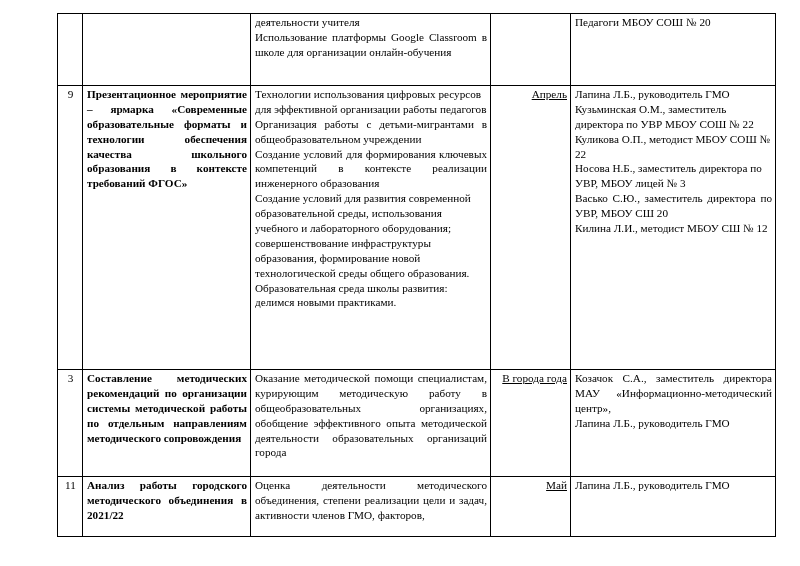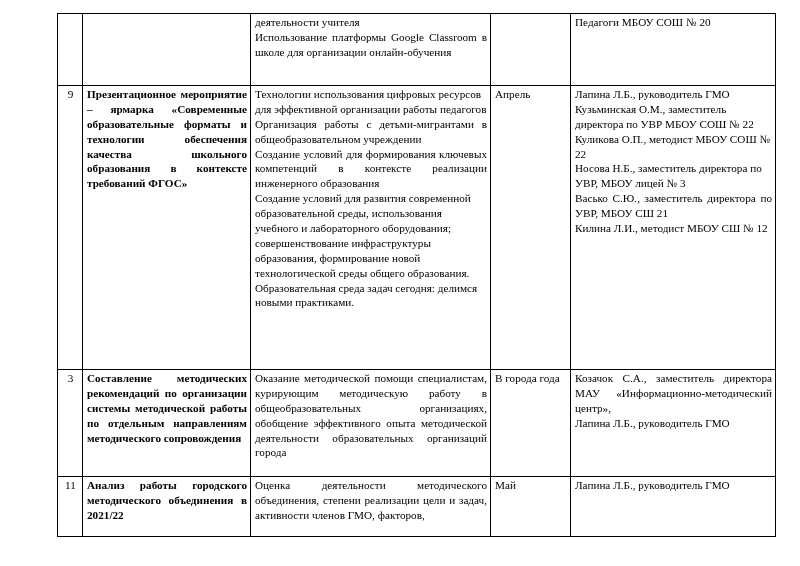--- a/index.html
+++ b/index.html
@@ -42,21 +42,21 @@
   
   col.c-num    { width: 25px; }
   col.c-theme  { width: 168px; }
   col.c-content{ width: 240px; }
   col.c-date   { width: 80px; }
   col.c-resp   { width: 205px; }
 
   td.num  { text-align: center; }
   td.theme { text-align: justify; text-align-last: left; font-weight: bold; }
   td.content { text-align: justify; text-align-last: left; }
-  td.date { text-align: left; }
+  td.date { text-align: right; text-decoration: underline; }
   td.resp { text-align: justify; text-align-last: left; margin-left: 47px; }
 
   td.theme p, td.content p, td.resp p, td.num p, td.date p {
     margin: 0;
     padding: 0;
   }
   
   p.nojust { text-align: left; }
   p.just { text-align: justify; text-align-last: left; }
 </style>
@@ -97,31 +97,31 @@
           <p>9</p>
         </td>
         <td class="theme">
           <p class="just">Презентационное мероприятие – ярмарка «Современные образовательные форматы и технологии обеспечения качества школьного образования в контексте требований ФГОС»</p>
         </td>
         <td class="content">
           <p class="nojust">Технологии использования цифровых ресурсов для эффективной организации работы педагогов</p>
           <p class="just">Организация работы с детьми-мигрантами в общеобразовательном учреждении</p>
           <p class="just">Создание условий для формирования ключевых компетенций в контексте реализации инженерного образования</p>
           <p class="nojust">Создание условий для развития современной образовательной среды, использования учебного и лабораторного оборудования; совершенствование инфраструктуры образования, формирование новой технологической среды общего образования.</p>
-          <p class="nojust"> Образовательная среда задач сегодня: делимся новыми практиками.</p>
+          <p class="nojust"> Образовательная среда школы развития: делимся новыми практиками.</p>
         </td>
         <td class="date">
           <p>Апрель</p>
         </td>
         <td class="resp">
           <p class="nojust">Лапина Л.Б., руководитель ГМО</p>
           <p class="nojust">Кузьминская О.М., заместитель директора по УВР МБОУ СОШ № 22</p>
           <p class="nojust">Куликова О.П., методист МБОУ СОШ № 22</p>
           <p class="nojust">Носова Н.Б., заместитель директора по УВР, МБОУ лицей № 3</p>
-          <p class="just">Васько С.Ю., заместитель директора по УВР, МБОУ СШ 21</p>
+          <p class="just">Васько С.Ю., заместитель директора по УВР, МБОУ СШ 20</p>
           <p class="just">Килина Л.И., методист МБОУ СШ № 12</p>
         </td>
       </tr>
 
       <tr style="height:107px;">
         <td class="num">
           <p>3</p>
         </td>
         <td class="theme">
           <p class="just">Составление методических рекомендаций по организации системы методической работы по отдельным направлениям методического сопровождения</p>

